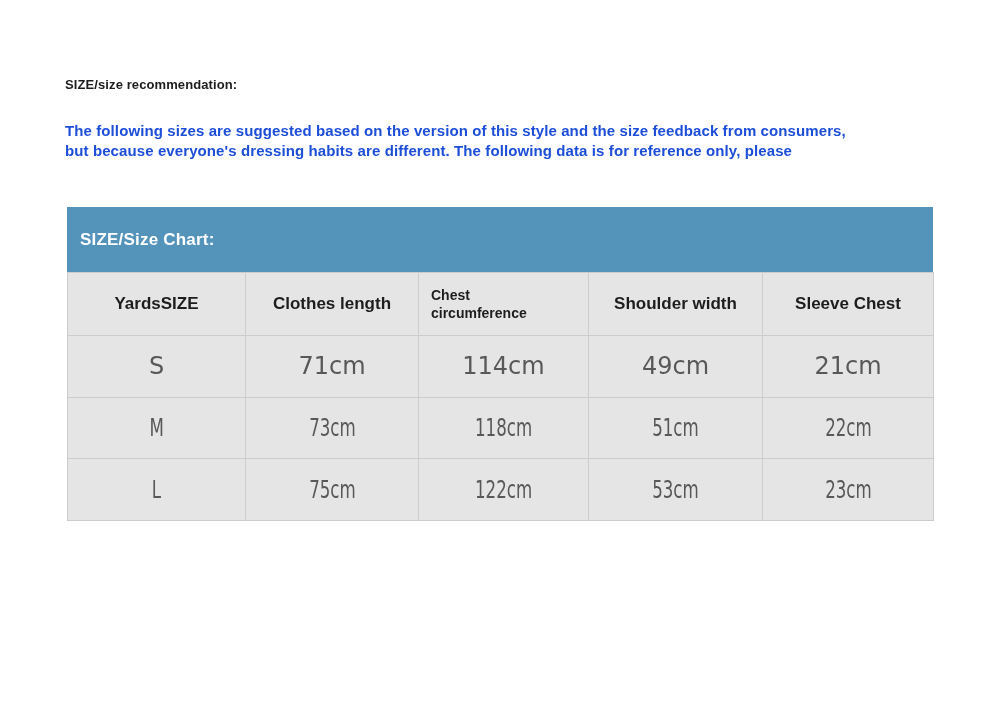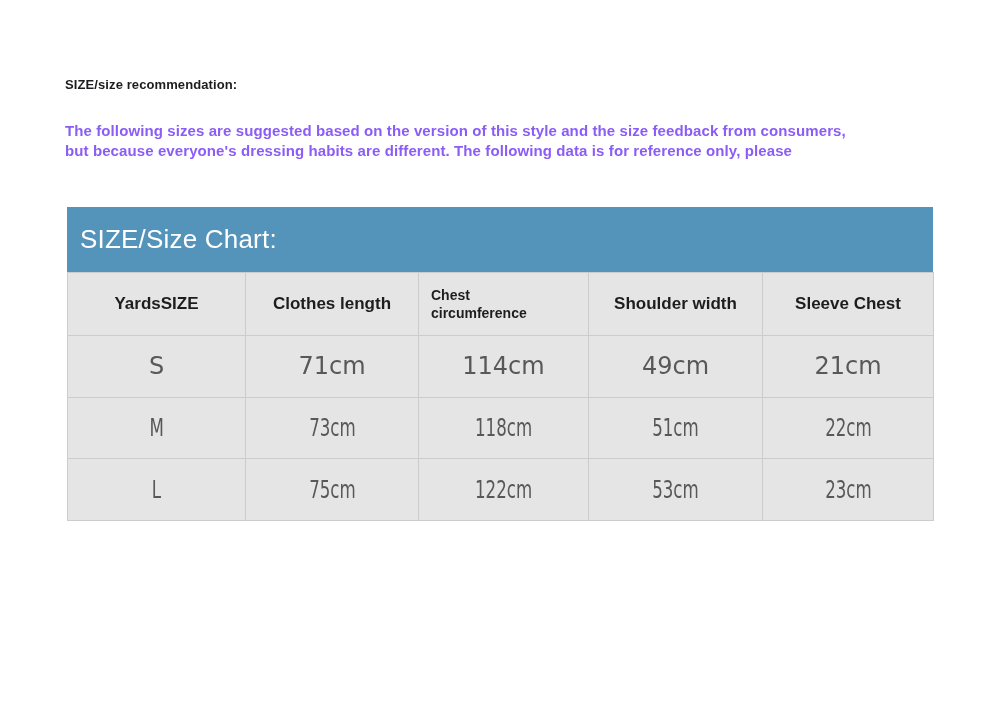--- a/index.html
+++ b/index.html
@@ -20,43 +20,43 @@
     font-weight: bold;
     color: #1d1d1f;
     letter-spacing: 0.1px;
   }
   .intro {
     position: absolute;
     left: 65px;
     top: 121px;
     font-size: 15px;
     font-weight: bold;
-    color: #8b5cf6;
+    color: #1d4ed8;
     line-height: 19.5px;
     letter-spacing: 0.1px;
   }
   .intro div { white-space: nowrap; }
   .chart {
     position: absolute;
     left: 67px;
     top: 207px;
     width: 866px;
   }
   .chart-title-bar {
     width: 866px;
     height: 65px;
     background: #5493BA;
     display: flex;
     align-items: center;
     padding-left: 13px;
   }
   .chart-title-bar span {
     color: #ffffff;
-    font-size: 26px;
-    font-weight: normal;
+    font-size: 17px;
+    font-weight: bold;
     letter-spacing: 0.2px;
   }
   table.size-table {
     border-collapse: collapse;
     table-layout: fixed;
     width: 866px;
   }
   table.size-table col.c1 { width: 178px; }
   table.size-table col.c2 { width: 173px; }
   table.size-table col.c3 { width: 170px; }

